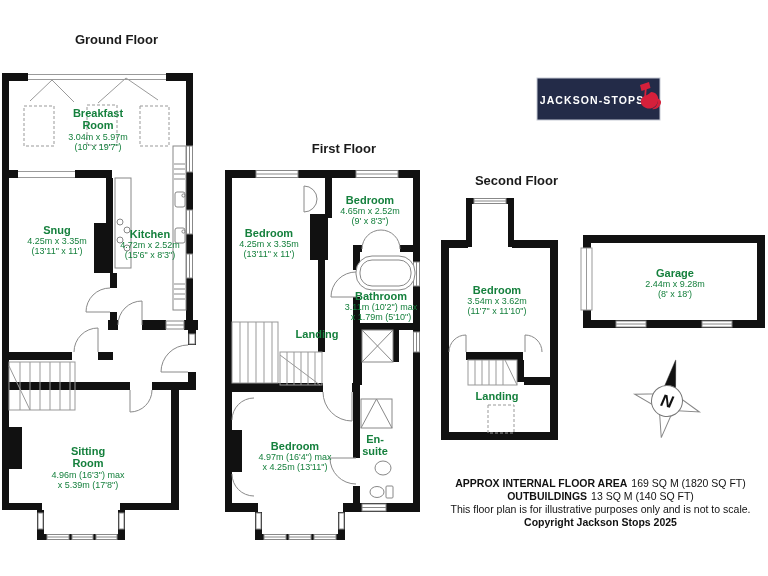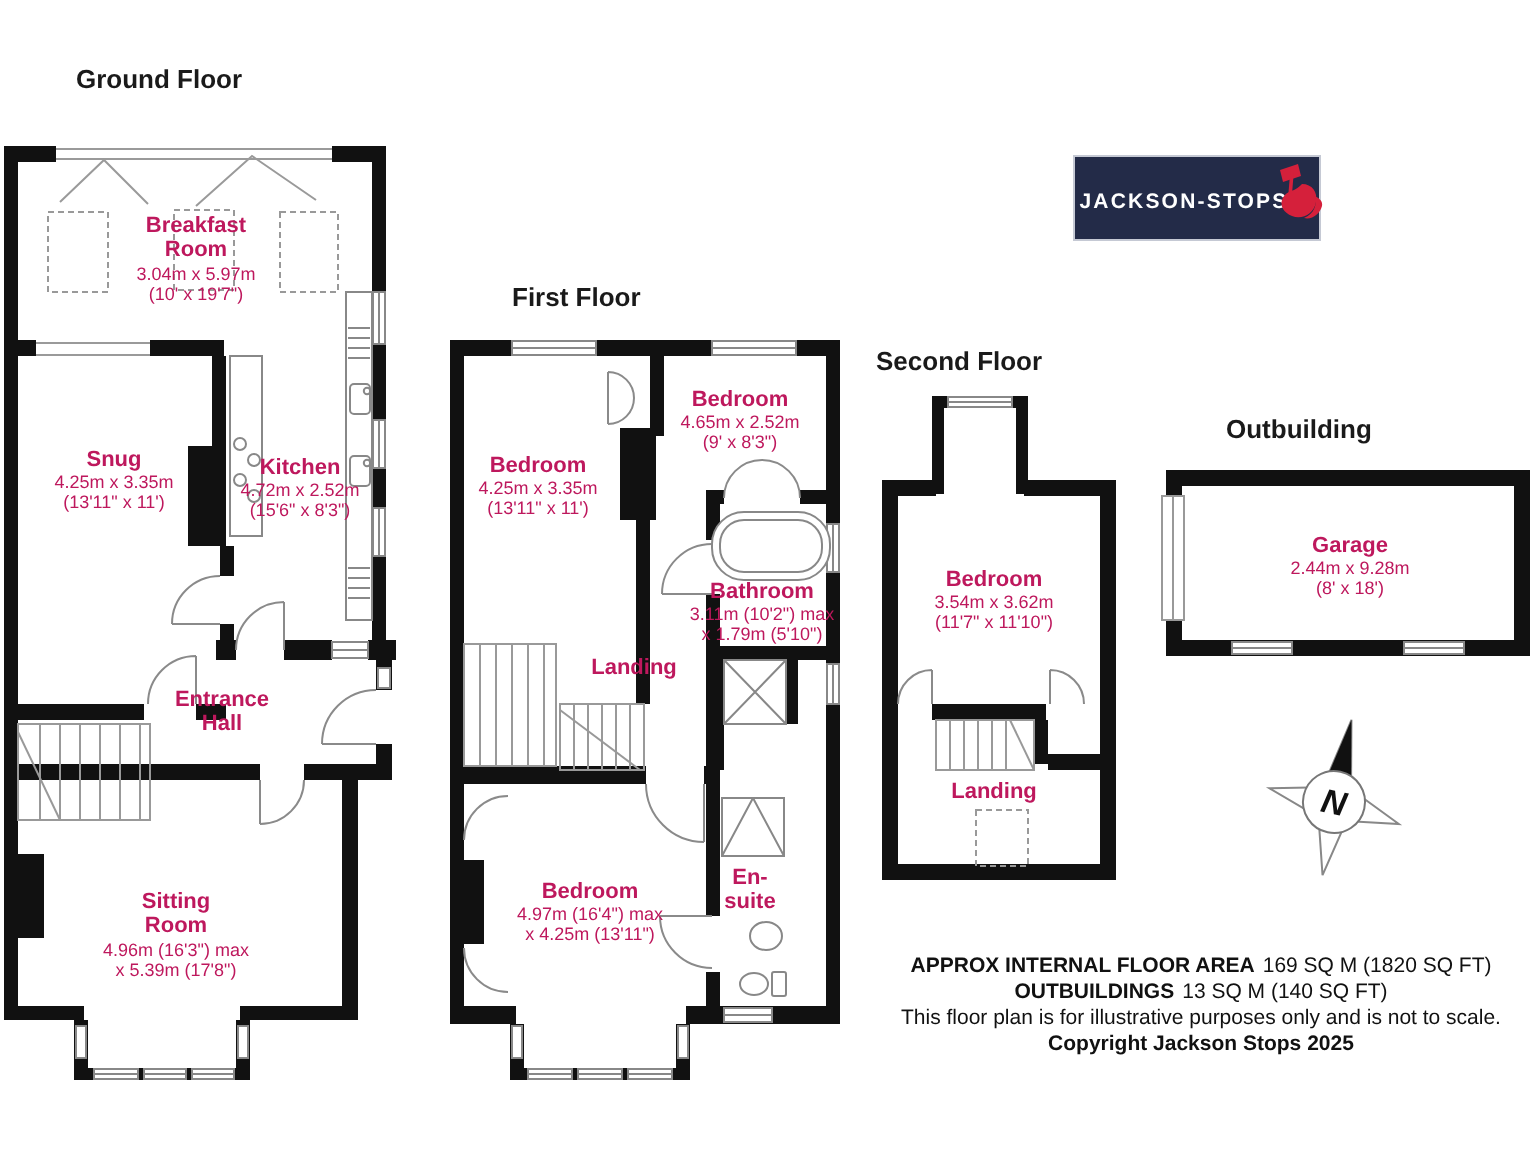--- a/index.html
+++ b/index.html
@@ -1,20 +1,20 @@
 <!DOCTYPE html>
 <html><head>
 <meta charset="utf-8">
 <style>
   html,body{margin:0;padding:0;background:#fff;}
   #stage{position:relative;width:768px;height:576px;background:#fff;overflow:hidden;
          font-family:"Liberation Sans", sans-serif;color:#1a1a1a;}
   #plansvg{position:absolute;left:0;top:0;}
-  .floor-title{position:absolute;font-weight:bold;font-size:13px;text-align:left;color:#1a1a1a;}
-  .room-label{position:absolute;text-align:center;line-height:1.12;color:#be185d;}
+  .floor-title{position:absolute;font-weight:bold;font-size:13px;text-align:right;color:#1a1a1a;}
+  .room-label{position:absolute;text-align:center;line-height:1.12;color:#15803d;}
   .room-name{display:block;font-weight:bold;font-size:11px;margin:0 auto;}
   .room-dims{display:block;font-size:9px;}
   .footer{position:absolute;left:428px;top:477px;width:345px;text-align:center;
           font-size:10.5px;line-height:13px;color:#111;}
   .fb{font-weight:bold;margin-right:4px;}
 </style>
 </head>
 <body>
 
 <div id="stage">
@@ -254,39 +254,35 @@
       <path d="M645.2,85 l1.8,0 l-1.1,13 l-1.8,0 z"></path>
       <path d="M651,92 c5,0 8,4 7,9 c-1,6 -7,9 -12,7 c-4,-1.5 -6,-5 -5,-8 c1,-3 3,-4 6,-5 c2,-1 3,-2 4,-3 z"></path>
       <path d="M657,98 c2,4 0,9 -5,11 c4,1 8,-2 9,-6 c0.5,-2 -1,-4 -4,-5 z"></path>
     </g>
   </g>
 </svg>
 
   <div class="floor-title" style="left:38px;top:32px;width:120px;">Ground Floor</div>
   <div class="floor-title" style="left:256px;top:141px;width:120px;">First Floor</div>
   <div class="floor-title" style="left:438px;top:173px;width:120px;">Second Floor</div>
-  <div class="floor-title" style="left:613px;top:207px;width:120px;">Outbuilding</div>
 
   <div class="room-label" style="left:48px;top:107px;width:100px;">
     <span class="room-name" style="width:72px;">Breakfast Room</span>
     <span class="room-dims">3.04m x 5.97m</span>
     <span class="room-dims">(10' x 19'7")</span>
   </div>
   <div class="room-label" style="left:12px;top:224px;width:90px;">
     <span class="room-name">Snug</span>
     <span class="room-dims">4.25m x 3.35m</span>
     <span class="room-dims">(13'11" x 11')</span>
   </div>
   <div class="room-label" style="left:102px;top:228px;width:96px;">
     <span class="room-name">Kitchen</span>
     <span class="room-dims">4.72m x 2.52m</span>
     <span class="room-dims">(15'6" x 8'3")</span>
-  </div>
-  <div class="room-label" style="left:71px;top:344px;width:80px;">
-    <span class="room-name" style="width:70px;">Entrance Hall</span>
   </div>
   <div class="room-label" style="left:33px;top:425px;width:110px;margin-top:20px;">
     <span class="room-name" style="width:55px;">Sitting Room</span>
     <span class="room-dims">4.96m (16'3") max</span>
     <span class="room-dims">x 5.39m (17'8")</span>
   </div>
 
   <div class="room-label" style="left:219px;top:227px;width:100px;">
     <span class="room-name">Bedroom</span>
     <span class="room-dims">4.25m x 3.35m</span>

